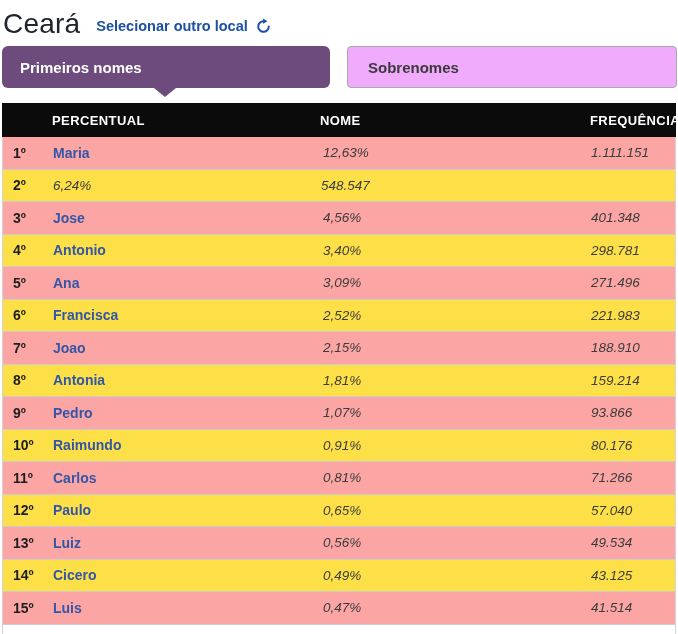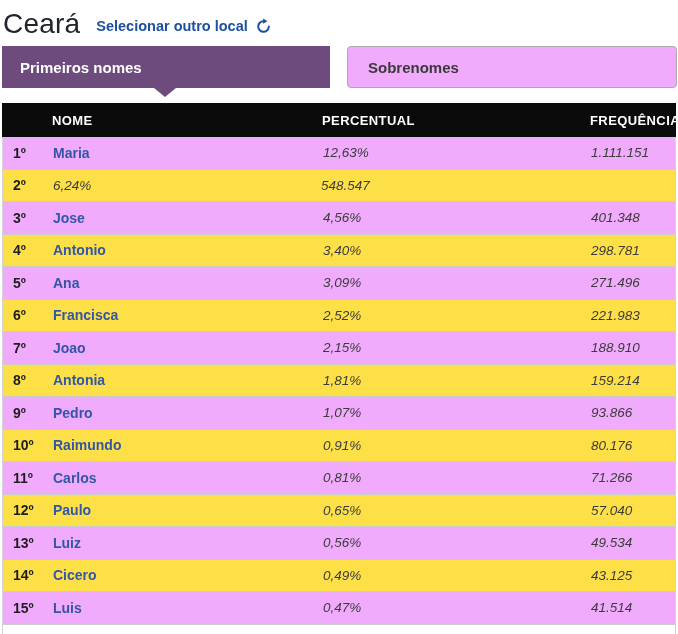--- a/index.html
+++ b/index.html
@@ -48,21 +48,21 @@
     cursor: pointer;
     font-size: 15px;
     font-weight: 700;
   }
   .tab-active {
     position: absolute;
     left: 2px;
     width: 328px;
     background: #6d4c7d;
     color: #ffffff;
-    border-radius: 0;
+    border-radius: 6px;
     padding-left: 18px;
   }
   .tab-active::after {
     content: "";
     position: absolute;
     left: 152px;
     bottom: -9px;
     width: 0; height: 0;
     border-left: 11px solid transparent;
     border-right: 11px solid transparent;
@@ -95,21 +95,21 @@
   .trow {
     display: flex;
     align-items: center;
     height: 32.5px;
     background: #fde047;
     border-bottom: 1px solid #cccccc;
     border-left: 1px solid #d4d4d4;
     border-right: 1px solid #d4d4d4;
     font-size: 14px;
   }
-  .trow.stripe { background: #f0abfc; }
+  .trow.stripe { background: #fca5a5; }
   .cell { overflow: hidden; white-space: nowrap; }
   .rank {
     width: 50px;
     padding-left: 10px;
     font-weight: 700;
     color: #1d1d1d;
     font-size: 14px;
   }
   .name {
     width: 270px;
@@ -161,22 +161,22 @@
     <span>Primeiros nomes</span>
   </div>
   <div class="tab tab-inactive">
     <span>Sobrenomes</span>
   </div>
 </div>
 
 <div class="names-table">
   <div class="thead">
     <div class="cell rank"></div>
+    <div class="cell pct">PERCENTUAL</div>
     <div class="cell name">NOME</div>
-    <div class="cell pct">PERCENTUAL</div>
     <div class="cell freq">FREQUÊNCIA</div>
   </div>
   <div>
       <div class="trow stripe">
         <div class="cell rank">1º</div>
         <div class="cell name">Maria</div>
         <div class="cell pct">12,63%</div>
         <div class="cell freq">1.111.151</div>
       </div>
       <div class="trow">

